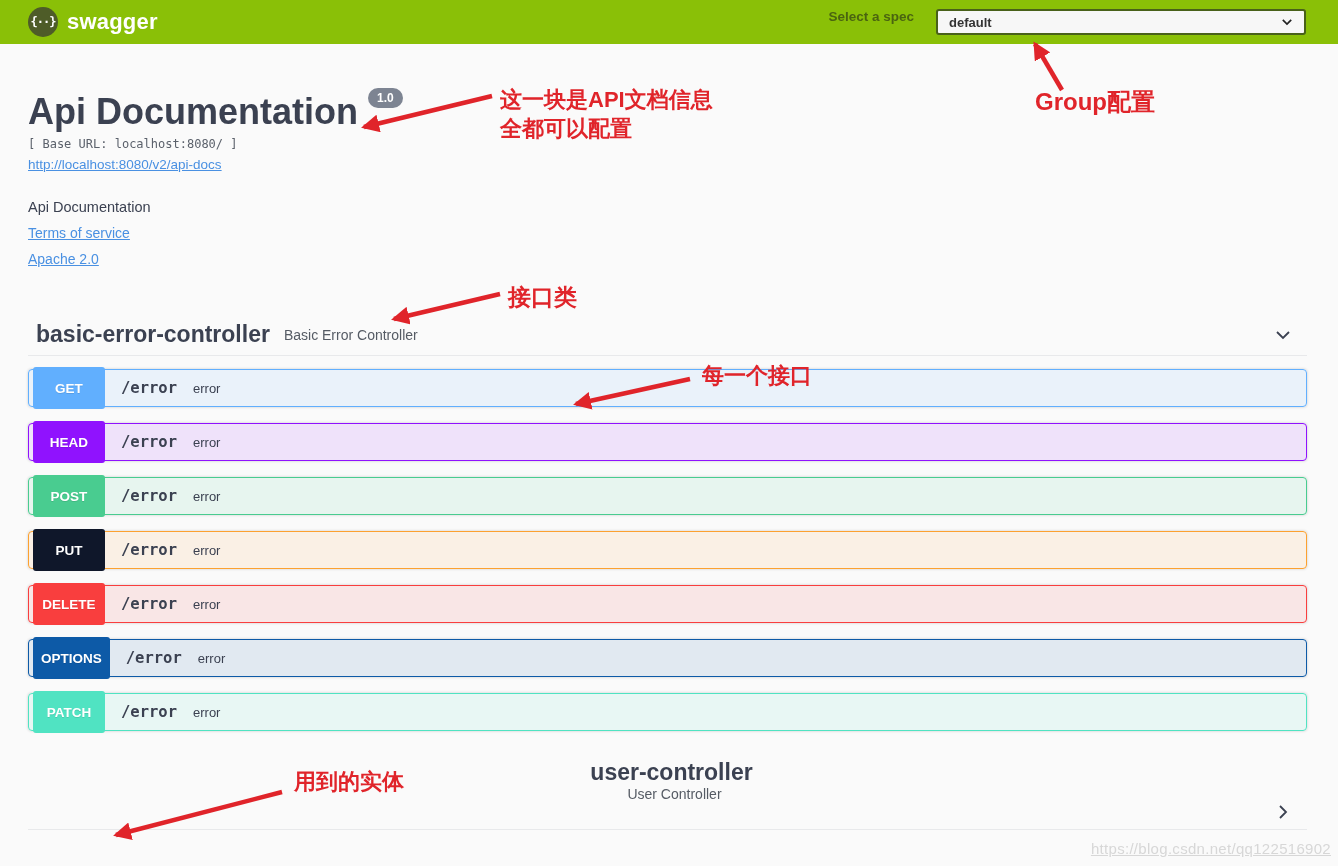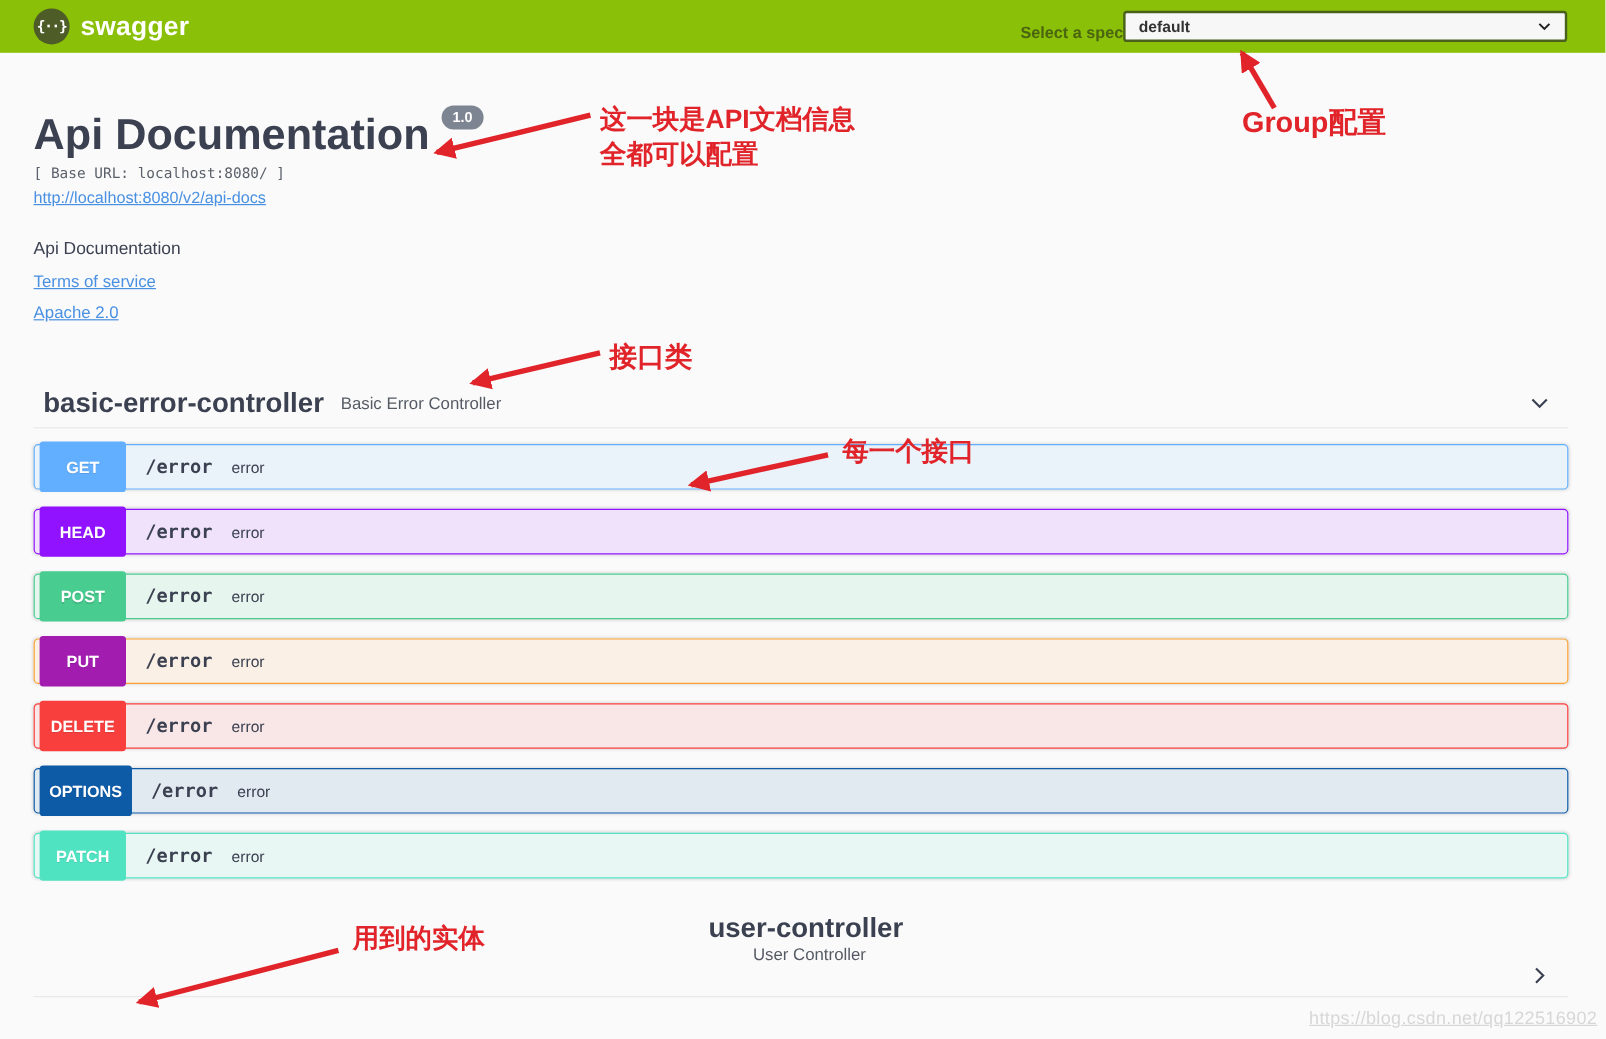--- a/index.html
+++ b/index.html
@@ -29,21 +29,21 @@
   .topbar-brand { display: flex; align-items: center; gap: 9px; }
   .logo-circle {
     width: 30px; height: 30px; border-radius: 50%;
     background: #4e5c28;
     display: flex; align-items: center; justify-content: center;
     color: #fff; font-weight: 700; font-size: 12px;
     font-family: "DejaVu Sans Mono", monospace;
     letter-spacing: -1px;
   }
   .logo-title { color: #fff; font-weight: 700; font-size: 22px; letter-spacing: 0.2px; }
-  .spec-select-wrap { display: flex; align-items: flex-end; gap: 0; }
+  .spec-select-wrap { display: flex; align-items: flex-start; gap: 22px; }
   .spec-select-label { color: #4a6410; font-weight: 700; font-size: 13.5px; }
   .spec-select {
     width: 370px; height: 26px;
     background: #f7f7f7;
     border: 2px solid #49611a;
     border-radius: 3px;
     display: flex; align-items: center; justify-content: space-between;
     padding: 0 10px 0 11px;
     font-size: 13px; font-weight: 700; color: #333;
     cursor: pointer;
@@ -219,21 +219,21 @@
       <span class="opblock-method" style="background: rgb(144, 18, 254);">HEAD</span>
       <span class="opblock-path">/error</span>
       <span class="opblock-desc">error</span>
     </div>
     <div class="opblock" style="border-color: rgb(73, 204, 144); background: rgba(73, 204, 144, 0.1);">
       <span class="opblock-method" style="background: rgb(73, 204, 144);">POST</span>
       <span class="opblock-path">/error</span>
       <span class="opblock-desc">error</span>
     </div>
     <div class="opblock" style="border-color: rgb(252, 161, 48); background: rgba(252, 161, 48, 0.1);">
-      <span class="opblock-method" style="background: #a21caf;">PUT</span>
+      <span class="opblock-method" style="background: #0f172a;">PUT</span>
       <span class="opblock-path">/error</span>
       <span class="opblock-desc">error</span>
     </div>
     <div class="opblock" style="border-color: rgb(249, 62, 62); background: rgba(249, 62, 62, 0.1);">
       <span class="opblock-method" style="background: rgb(249, 62, 62);">DELETE</span>
       <span class="opblock-path">/error</span>
       <span class="opblock-desc">error</span>
     </div>
     <div class="opblock" style="border-color: rgb(13, 90, 167); background: rgba(13, 90, 167, 0.1);">
       <span class="opblock-method" style="background: rgb(13, 90, 167);">OPTIONS</span>

